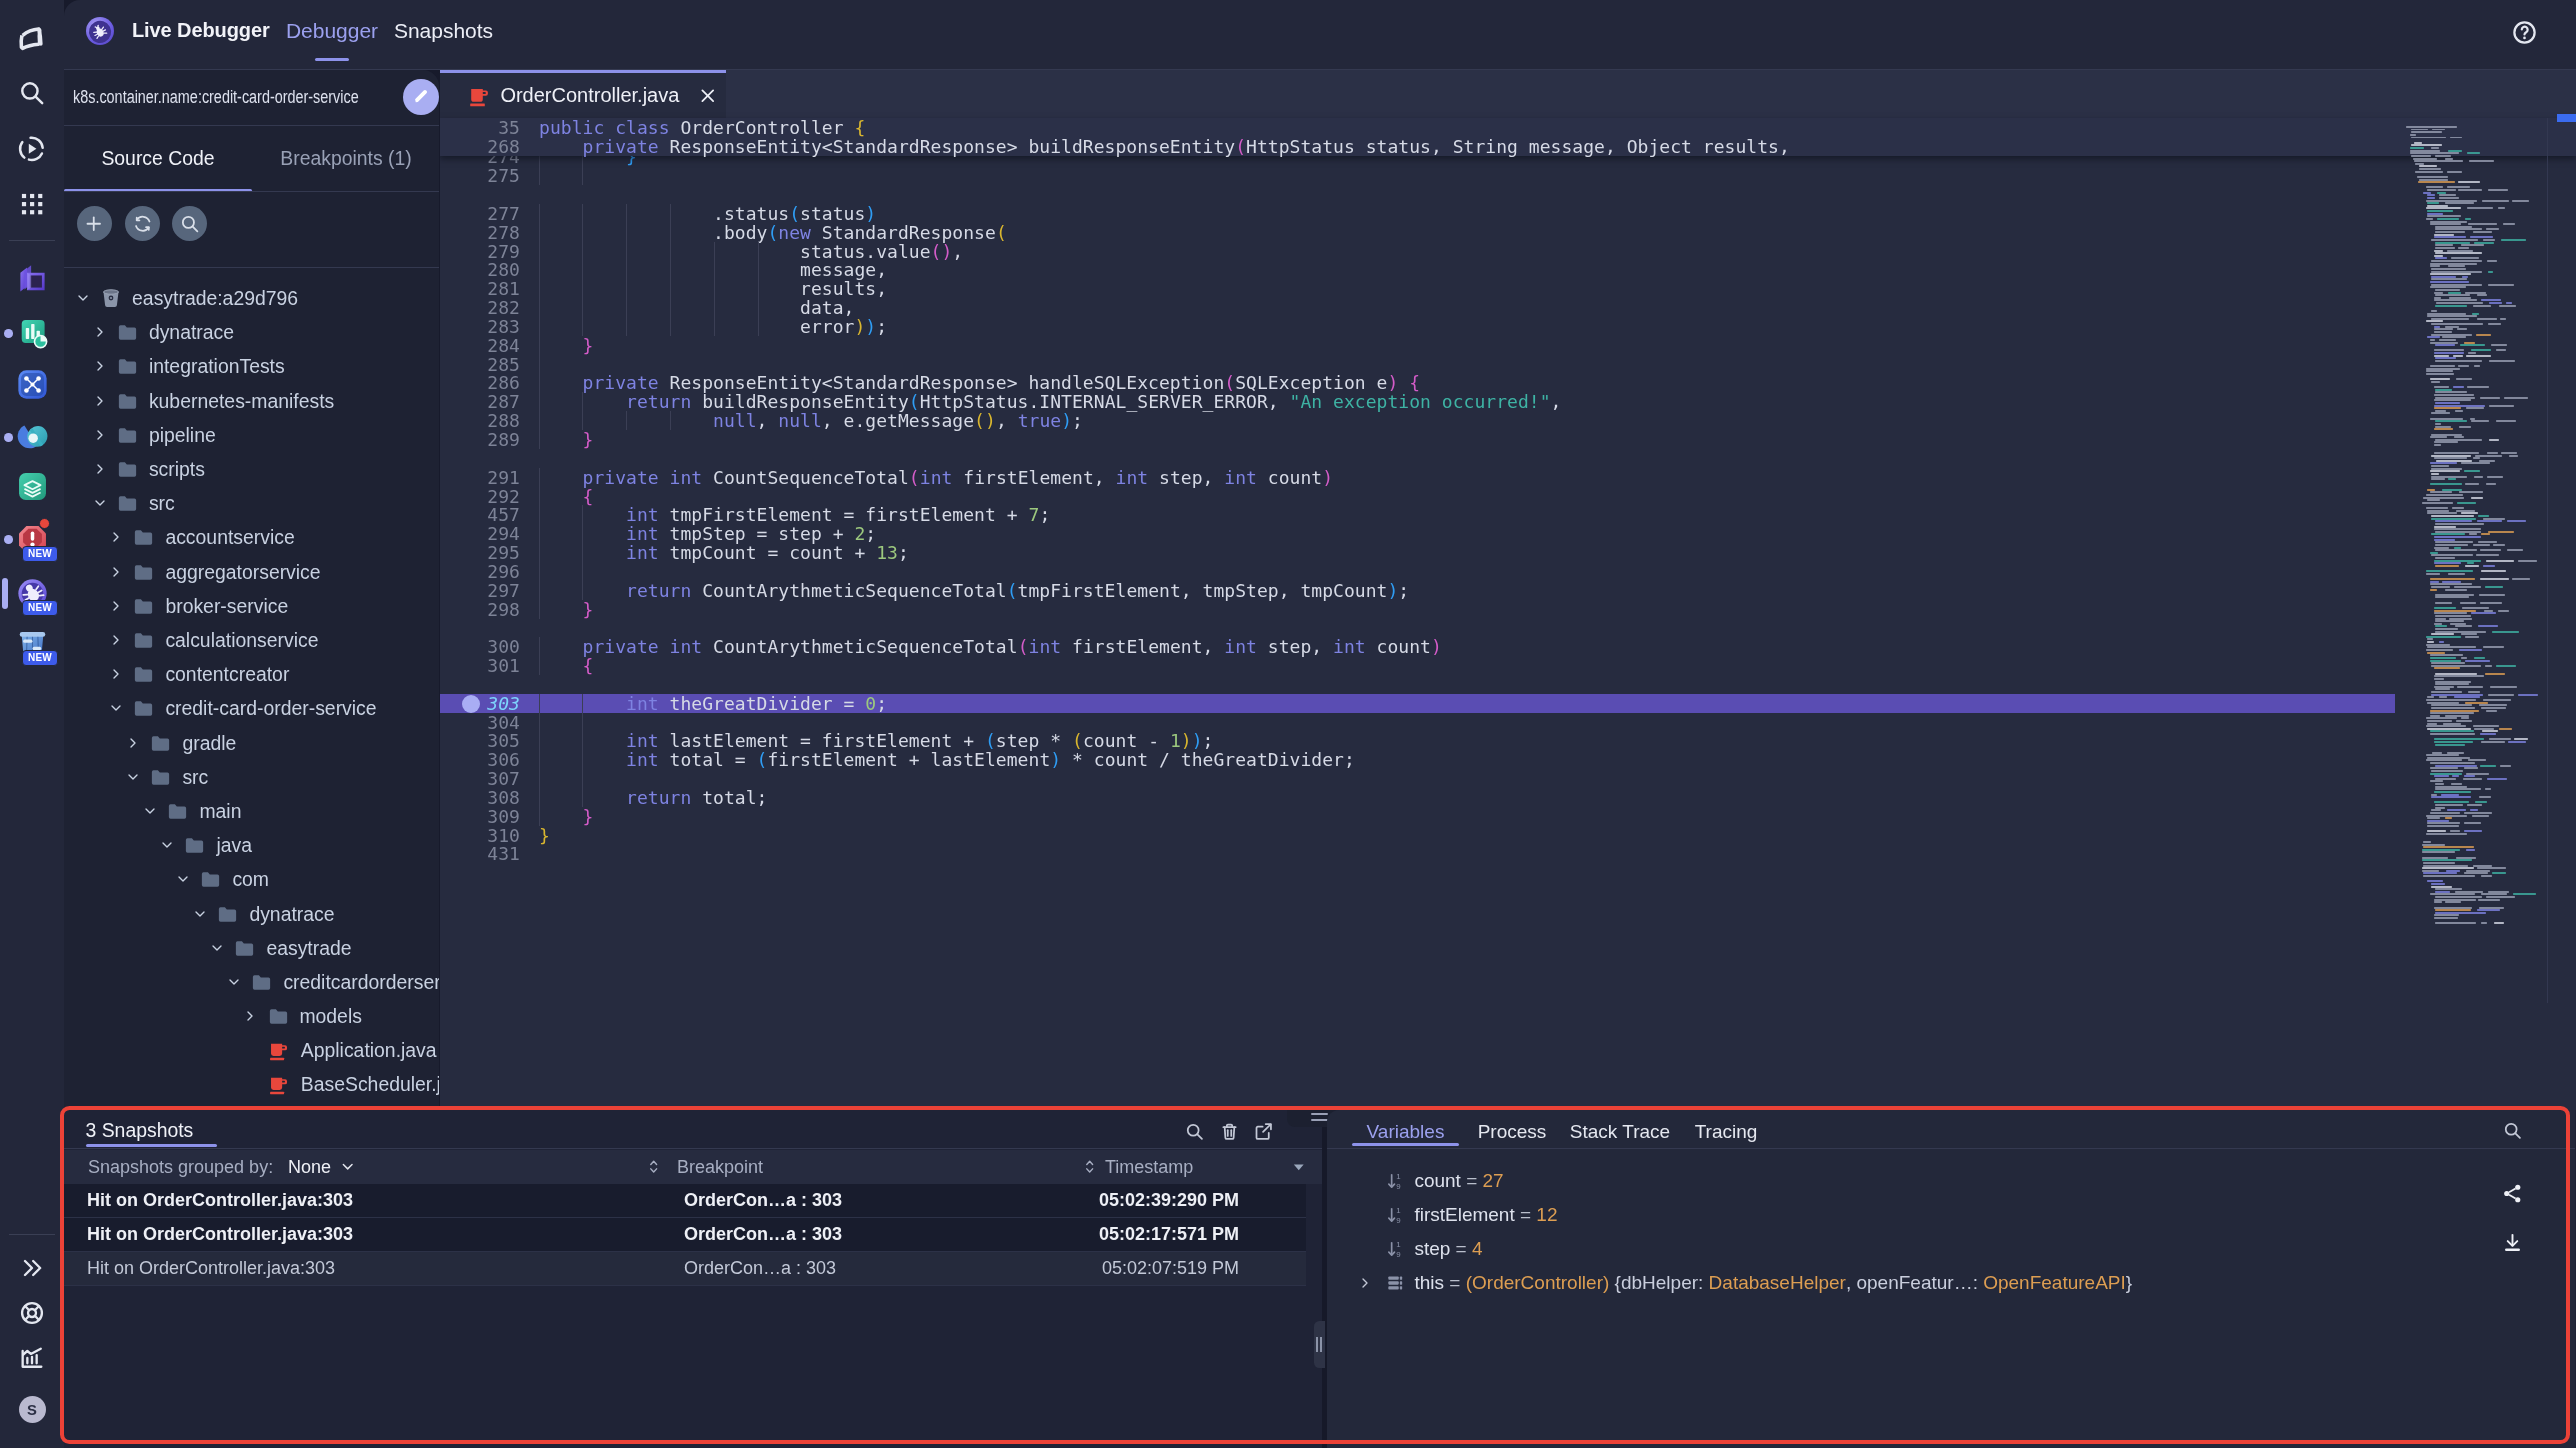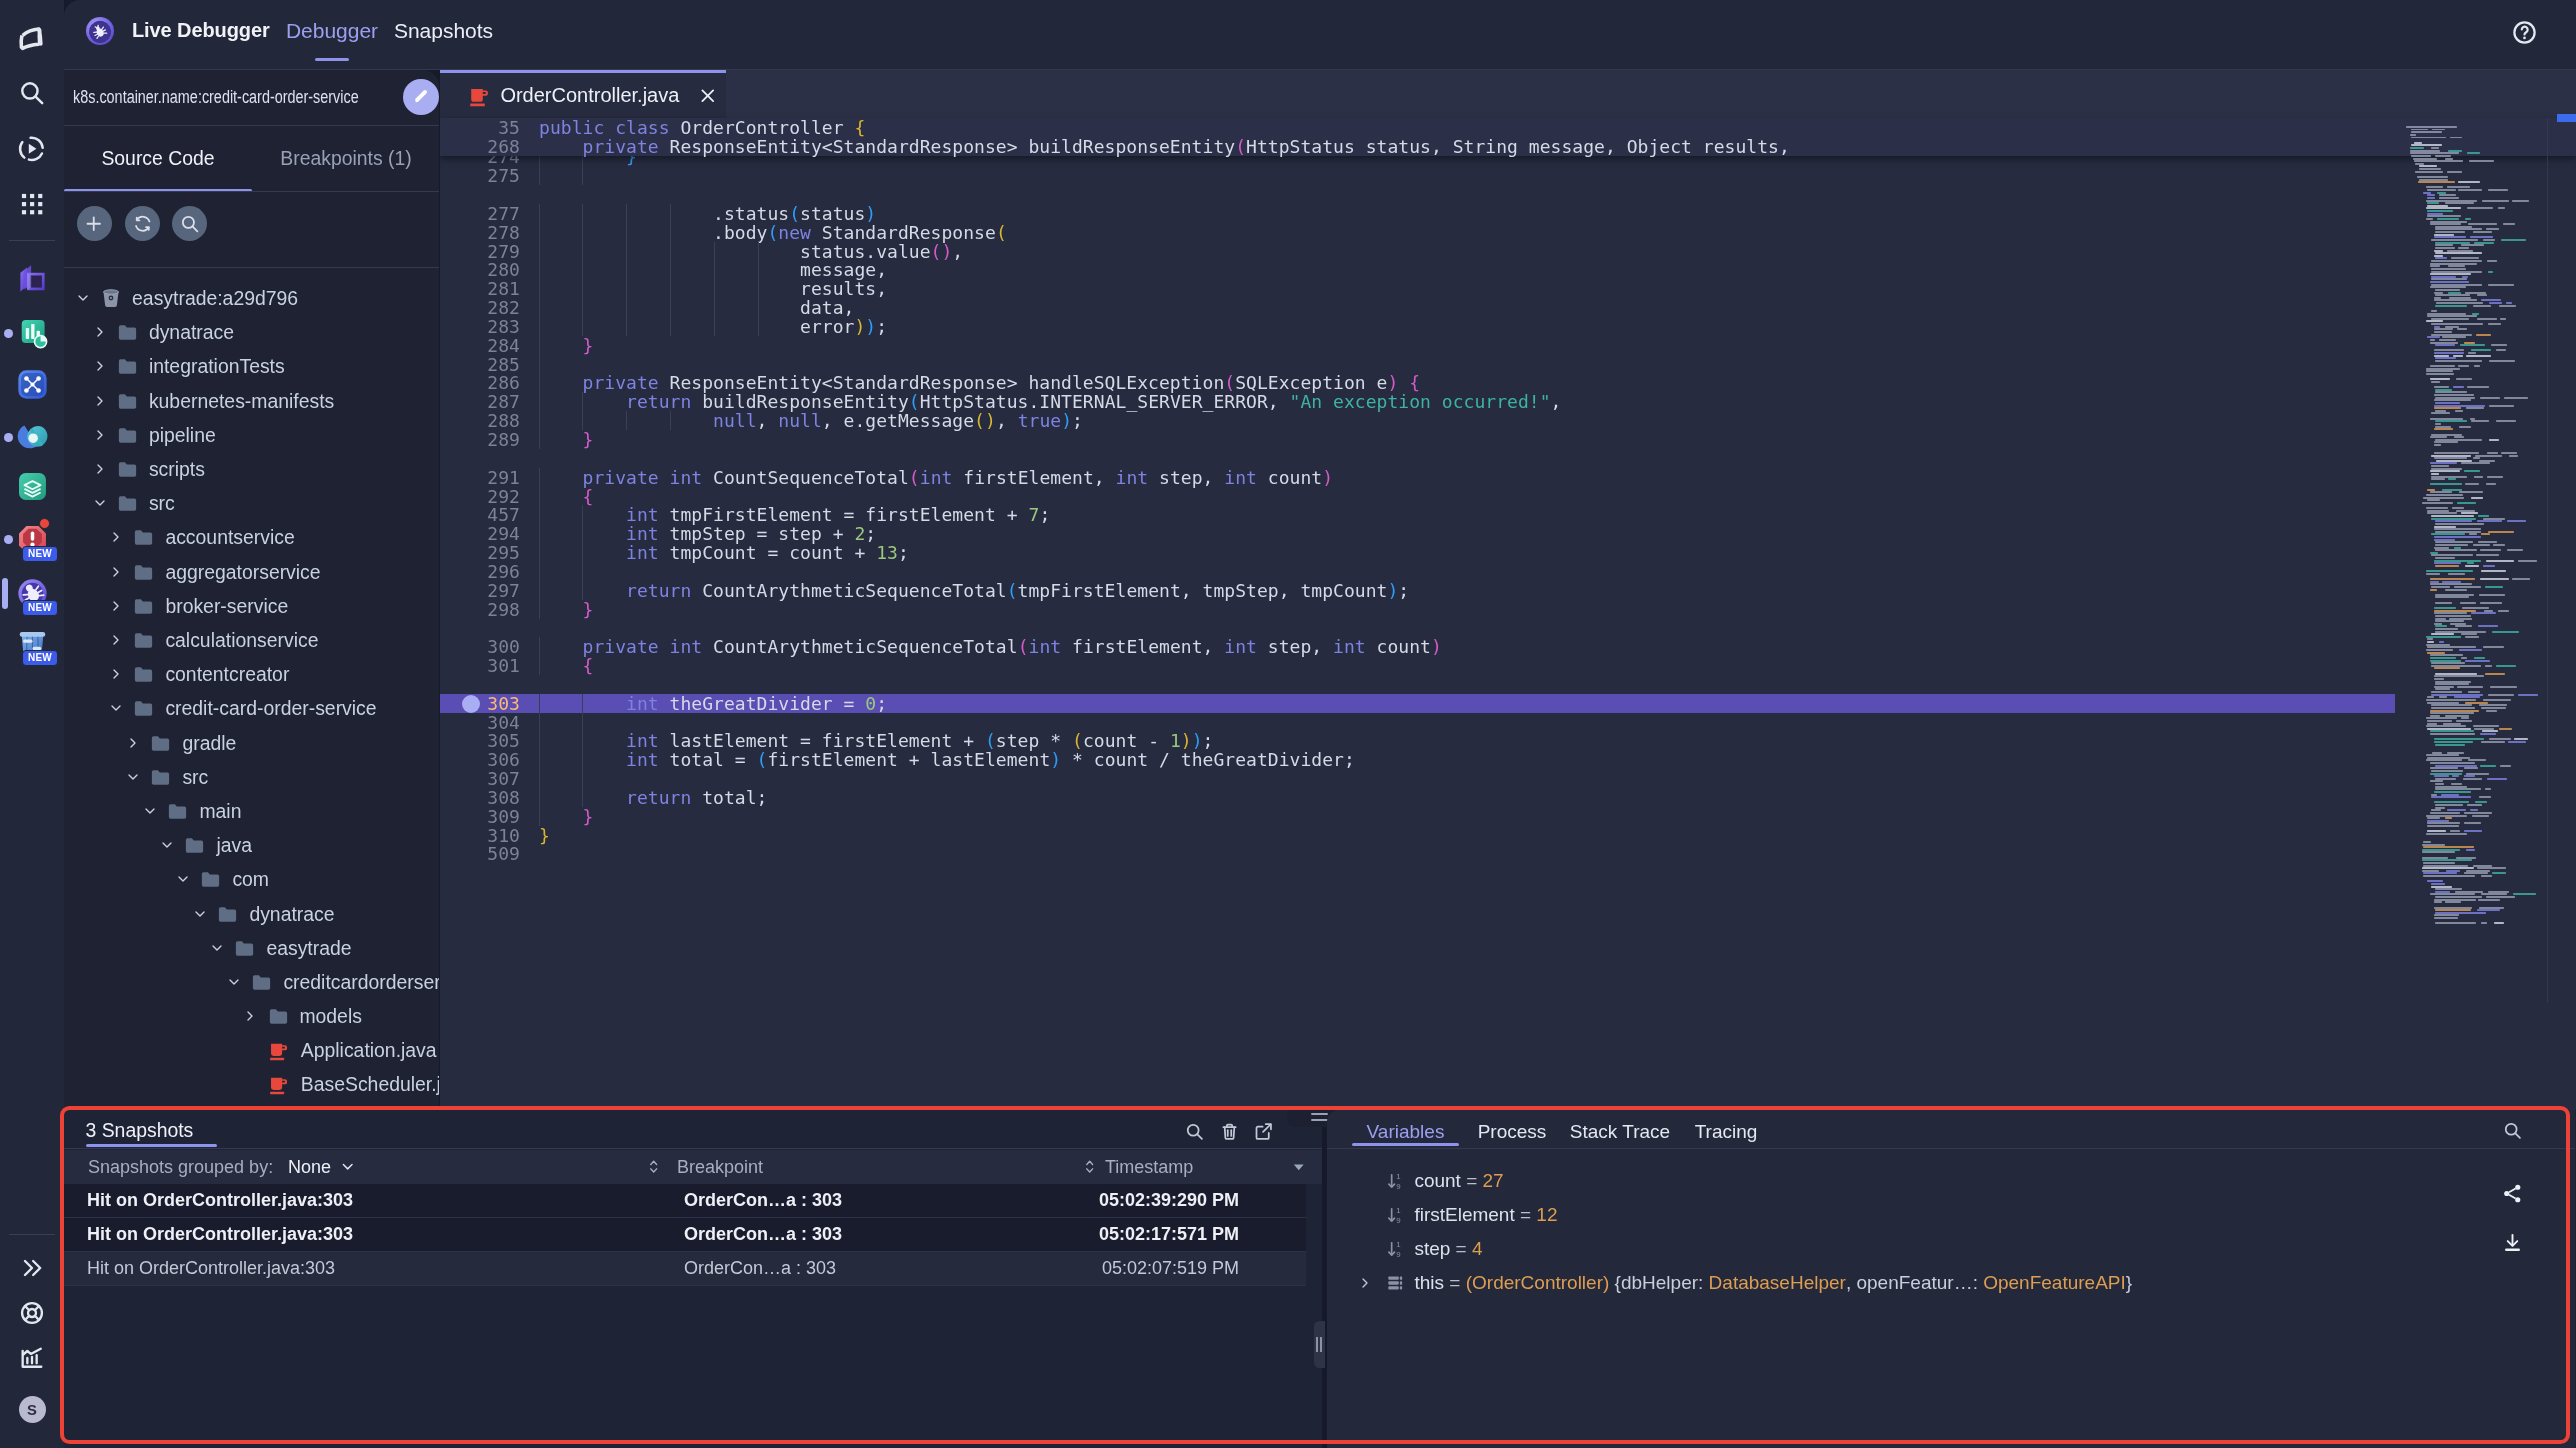--- a/index.html
+++ b/index.html
@@ -55,21 +55,21 @@
   .code-font { font-family:"DejaVu Sans Mono", monospace; font-size:18px; letter-spacing:0.04px; }
   #code { left:0; top:0; width:2136px; height:1040px; }
   .crow { position:absolute; left:0; width:1955px; height:19px; line-height:19px; white-space:pre; }
   .crow .ln { position:absolute; left:0; top:0; width:80px; text-align:right; color:#7d8397; }
   .crow .ct { position:absolute; left:99px; top:0; }
   .guide { position:absolute; top:0; width:1.3px; height:19px; background:#3b3f55; }
   .tok-kw { color:#7e83e2; } .tok-pl { color:#d6dae6; } .tok-cmt { color:#858b9f; font-style:italic; }
   .tok-num { color:#9cc87e; } .tok-str { color:#3eb3a4; }
   .tok-p1 { color:#d9b62f; } .tok-p2 { color:#d35cc8; } .tok-p3 { color:#2f9df4; }
   .crow.hl { background:#5a4db3; width:1955px; }
-  .crow.hl .ln { color:#fdba74; }
+  .crow.hl .ln { color:#7dd3fc;font-style:italic; }
   #bp-dot { position:absolute; width:18px; height:18px; border-radius:50%; background:#a9adf4; }
   #sticky { left:0; top:48px; width:2136px; height:38px; background:#2b3048; box-shadow:0 3.4px 6px rgba(10,12,22,.55); }
   .srow { position:absolute; left:0; width:2136px; height:19px; line-height:19px; white-space:pre; }
   .srow .ln { position:absolute; left:0; top:0; width:80px; text-align:right; color:#7d8397; }
   .srow .ct { position:absolute; left:99px; top:0; }
   #minimap { left:1964px; top:48px; width:144px; height:885px; overflow:hidden; border-right:0.7px solid #333851; }
   .mm-line { position:absolute; height:1.6px; border-radius:0.7px; }
   #mm-scroll { left:2117px; top:44px; width:19.4px; height:8px; background:#3b6cf0; }
 
   
@@ -623,21 +623,21 @@
         <div class="crow" style="top: 567px;"><div class="guide" style="left: 99px;"></div><div class="ln">300</div><div class="ct"><span class="tok-pl">    </span><span class="tok-kw">private</span><span class="tok-pl"> </span><span class="tok-kw">int</span><span class="tok-pl"> CountArythmeticSequenceTotal</span><span class="tok-p2">(</span><span class="tok-kw">int</span><span class="tok-pl"> firstElement, </span><span class="tok-kw">int</span><span class="tok-pl"> step, </span><span class="tok-kw">int</span><span class="tok-pl"> count</span><span class="tok-p2">)</span></div></div>
         <div class="crow" style="top: 586px;"><div class="guide" style="left: 99px;"></div><div class="ln">301</div><div class="ct"><span class="tok-pl">    </span><span class="tok-p2">{</span></div></div>
         <div class="crow hl" style="top: 624px;"><div class="guide" style="left: 99px;"></div><div class="guide" style="left: 142px;"></div><div class="ln">303</div><div class="ct"><span class="tok-pl">        </span><span class="tok-kw">int</span><span class="tok-pl"> theGreatDivider = </span><span class="tok-num">0</span><span class="tok-pl">;</span></div><div id="bp-dot" style="left: 22px; top: 0.7px;"></div></div>
         <div class="crow" style="top: 643px;"><div class="guide" style="left: 99px;"></div><div class="guide" style="left: 142px;"></div><div class="ln">304</div><div class="ct"></div></div>
         <div class="crow" style="top: 661px;"><div class="guide" style="left: 99px;"></div><div class="guide" style="left: 142px;"></div><div class="ln">305</div><div class="ct"><span class="tok-pl">        </span><span class="tok-kw">int</span><span class="tok-pl"> lastElement = firstElement + </span><span class="tok-p3">(</span><span class="tok-pl">step * </span><span class="tok-p1">(</span><span class="tok-pl">count - </span><span class="tok-num">1</span><span class="tok-p1">)</span><span class="tok-p3">)</span><span class="tok-pl">;</span></div></div>
         <div class="crow" style="top: 680px;"><div class="guide" style="left: 99px;"></div><div class="guide" style="left: 142px;"></div><div class="ln">306</div><div class="ct"><span class="tok-pl">        </span><span class="tok-kw">int</span><span class="tok-pl"> total = </span><span class="tok-p3">(</span><span class="tok-pl">firstElement + lastElement</span><span class="tok-p3">)</span><span class="tok-pl"> * count / theGreatDivider;</span></div></div>
         <div class="crow" style="top: 699px;"><div class="guide" style="left: 99px;"></div><div class="guide" style="left: 142px;"></div><div class="ln">307</div><div class="ct"></div></div>
         <div class="crow" style="top: 718px;"><div class="guide" style="left: 99px;"></div><div class="guide" style="left: 142px;"></div><div class="ln">308</div><div class="ct"><span class="tok-pl">        </span><span class="tok-kw">return</span><span class="tok-pl"> total;</span></div></div>
         <div class="crow" style="top: 737px;"><div class="guide" style="left: 99px;"></div><div class="ln">309</div><div class="ct"><span class="tok-pl">    </span><span class="tok-p2">}</span></div></div>
         <div class="crow" style="top: 756px;"><div class="ln">310</div><div class="ct"><span class="tok-p1">}</span></div></div>
-        <div class="crow" style="top: 774px;"><div class="ln">509</div><div class="ct"></div></div>
+        <div class="crow" style="top: 774px;"><div class="ln">431</div><div class="ct"></div></div>
       </div>
       <div class="abs" id="sticky">
         <div class="srow code-font" style="top: 0px;"><div class="ln">35</div><div class="ct"><span class="tok-kw">public</span><span class="tok-pl"> </span><span class="tok-kw">class</span><span class="tok-pl"> OrderController </span><span class="tok-p1">{</span></div></div>
         <div class="srow code-font" style="top: 19px;"><div class="ln">268</div><div class="ct"><span class="tok-pl">    </span><span class="tok-kw">private</span><span class="tok-pl"> ResponseEntity&lt;StandardResponse&gt; buildResponseEntity</span><span class="tok-p2">(</span><span class="tok-pl">HttpStatus status, String message, Object results,</span></div></div>
       </div>
       <div class="abs" id="minimap">
         <div class="mm-line" style="left: 2.1px; top: 8px; width: 51px; background: rgb(154, 160, 180); opacity: 0.8;"></div>
         <div class="mm-line" style="left: 7.2px; top: 10.6px; width: 17px; background: rgb(154, 160, 180); opacity: 0.8;"></div>
         <div class="mm-line" style="left: 28px; top: 10.6px; width: 13px; background: rgb(154, 160, 180); opacity: 0.8;"></div>
         <div class="mm-line" style="left: 6.8px; top: 13.3px; width: 31px; background: rgb(154, 160, 180); opacity: 0.8;"></div>

